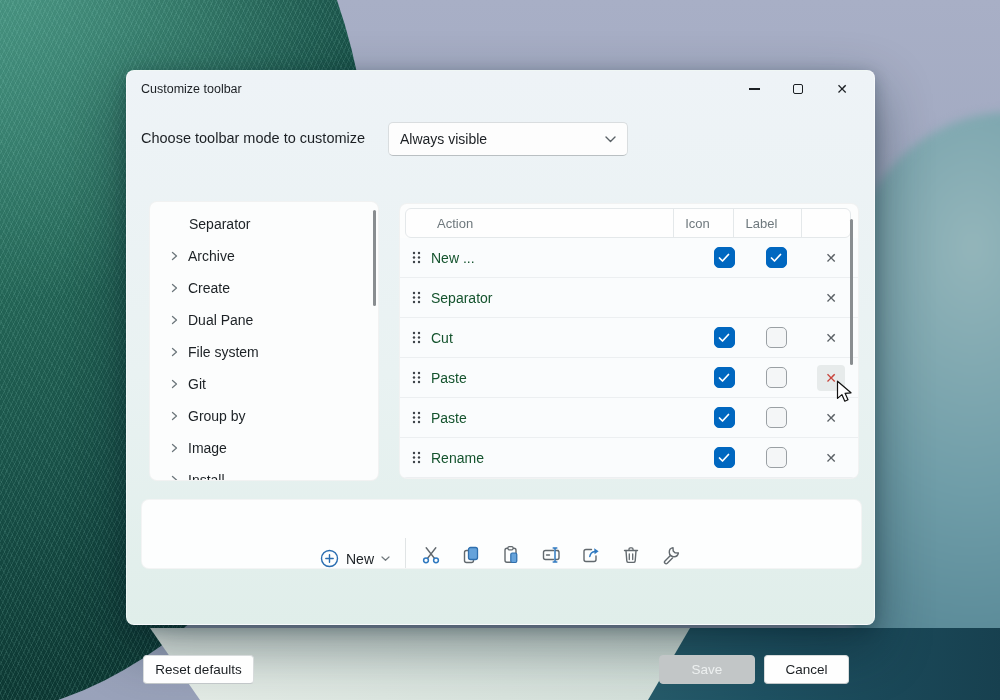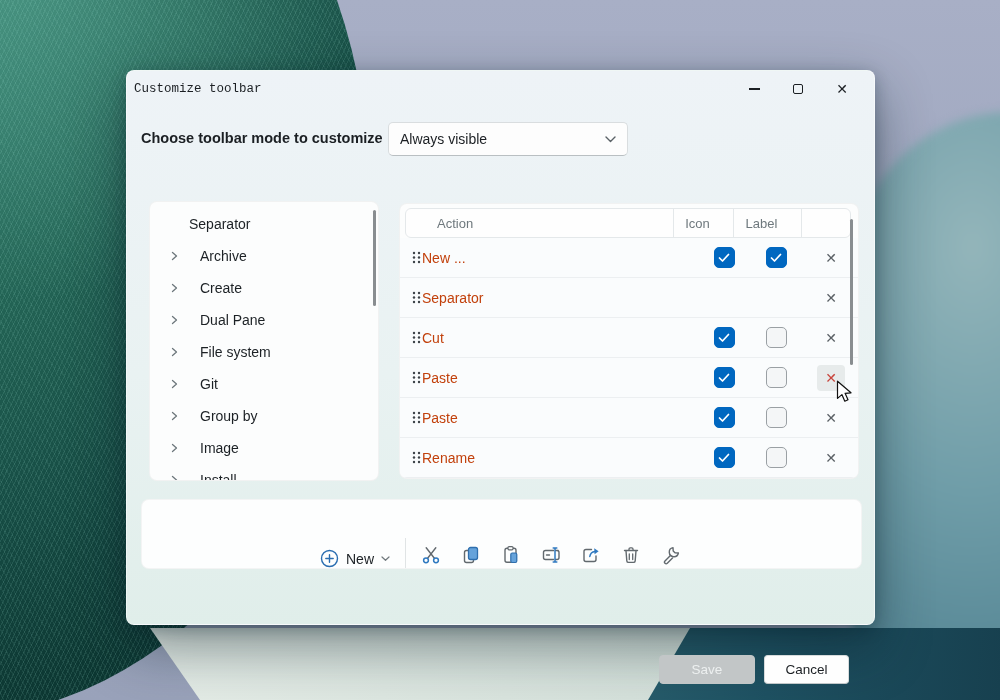--- a/index.html
+++ b/index.html
@@ -25,64 +25,64 @@
     clip-path:polygon(690px 628px, 1000px 628px, 1000px 700px, 648px 700px);
     background:linear-gradient(95deg,#7aa4a4 0%,#4a828a 28%,#2e6673 55%,#1e5162 78%,#17404f 100%); }
 
   
   .dialog { position:absolute; left:126px; top:70px; width:749px; height:555px; border-radius:8px;
     background:linear-gradient(180deg,#eef3f7 0%,#e9f2f2 55%,#e0eeea 100%);
     box-shadow:0 22px 55px rgba(8,28,38,0.45), 0 4px 16px rgba(8,28,38,0.28);
     border:1px solid rgba(255,255,255,0.5); z-index:10; }
 
   .titlebar { position:absolute; left:0; top:0; right:0; height:36px; display:flex; align-items:center; }
-  .title { margin-left:7px; font-size:12.5px; color:#1b1f23;font-family:Liberation Mono, monospace; }
+  .title { margin-left:14px; font-size:12.5px; color:#1b1f23; }
   .win-controls { position:absolute; right:10px; top:0; height:36px; display:flex; align-items:center; }
   .win-btn { width:44px; height:30px; display:flex; align-items:center; justify-content:center;
     color:#1b1f23; font-size:14px; background:transparent; border:none; cursor:default; }
   .maxi-box { width:10px; height:10px; border:1.2px solid #1b1f23; border-radius:2px; }
   .min-glyph { display:block; width:11px; height:1.4px; background:#1b1f23; }
 
   .mode-row { position:absolute; left:14px; top:51px; right:14px; height:31px; display:flex; align-items:center; }
-  .mode-label { font-size:14.5px; color:#1b1f23;font-weight:bold; }
+  .mode-label { font-size:14.5px; color:#1b1f23; }
   .dropdown { position:absolute; left:247px; top:0; width:240px; height:31px; background:#fdfdfd;
     border:1px solid #d9dddf; border-bottom-color:#b9bfc2; border-radius:5px;
     display:flex; align-items:center; padding:16px 11px; }
   .dropdown .val { flex:1; font-size:14px; color:#1b1f23; }
 
   .col-heading { position:absolute; font-size:13px; color:#8e999d; }
   .h-avail { left:22px; top:178px; }
   .h-added { left:272px; top:178px; }
 
   
   .panel-avail { position:absolute; left:22px; top:130px; width:230px; height:280px; background:#fcfdfd;
     border:1px solid rgba(0,0,0,0.045); border-radius:8px; overflow:hidden; }
   .avail-list { position:absolute; left:0; top:6px; right:0; }
   .avail-item { height:32px; display:flex; align-items:center; }
   .avail-chev { width:10px; height:10px; margin-left:20px; display:flex; align-items:center; }
-  .avail-label { margin-left:20px; font-size:14px; color:#1c2125; }
+  .avail-label { margin-left:8px; font-size:14px; color:#1c2125; }
   .no-chev .avail-label { margin-left:39px; }
   .vscroll { position:absolute; width:3px; border-radius:2px; background:#898d90; }
   .vs-avail { right:2px; top:8px; height:96px; }
   .vs-table { right:5px; top:15px; height:146px; }
 
   
   .panel-table { position:absolute; left:272px; top:132px; width:460px; height:276px; background:#fcfdfd;
     border:1px solid rgba(0,0,0,0.045); border-radius:8px; overflow:hidden; }
   .thead { position:absolute; left:5px; right:7px; top:4px; height:30px; background:#fefefe;
     border:1px solid #e4e8ea; border-radius:6px; display:flex; align-items:stretch;gap:12px; }
   .th { display:flex; align-items:center; font-size:13px; color:#6e787d; }
   .th-action { flex:1; padding-left:31px; }
   .th-icon { width:48px; justify-content:center; border-left:1px solid #e4e8ea; }
   .th-label { width:56px; justify-content:center; border-left:1px solid #e4e8ea; }
   .th-x { width:49px; border-left:1px solid #e4e8ea; }
   .tbody { position:absolute; left:0; right:0; top:34px; }
   .trow { height:40px; display:flex; align-items:center; background:#fafcfd; border-bottom:1px solid #eceff1; }
   .drag { width:10px; margin-left:12px; display:flex; align-items:center; cursor:grab; }
-  .t-action { flex:1; font-size:14px; color:#c2410c; }
+  .t-action { flex:1; margin-left:9px; font-size:14px; color:#14532d; }
   .cell-cb { width:48px; display:flex; justify-content:center; }
   .cell-cb.lbl { width:56px; }
   .cb { width:21px; height:21px; border-radius:5px; display:flex; align-items:center; justify-content:center; }
   .cb.on { background:#0067c0; border:1px solid #0067c0; }
   .cb.off { background:#f4f6f7; border:1px solid #9aa0a4; }
   .cell-x { width:54px; display:flex; justify-content:center; }
   .xbtn { width:28px; height:26px; border:none; background:transparent; color:#5a6065; font-size:14px;
     display:flex; align-items:center; justify-content:center; border-radius:4px; cursor:default; }
   .xbtn.hot { background:#e7ebeb; color:#c8453c; }
 
@@ -457,20 +457,21 @@
         </svg>
     </button>
     <button class="tool-btn">
       <svg width="20" height="20" viewBox="0 0 20 20">
           <path d="M12 2.6 a4.6 4.6 0 1 0 5.4 5.4 l-3.4 -0.2 -1.8 -1.8 z" fill="none" stroke="#62696e" stroke-width="1.4" stroke-linejoin="round"></path>
           <path d="M9.2 10.8 L4 16 a1.6 1.6 0 0 0 2.3 2.3 l5.2 -5.2" fill="none" stroke="#62696e" stroke-width="1.4" stroke-linecap="round"></path>
         </svg>
     </button>
   </div>
 
+  <button class="footer-btn btn-light btn-reset">Reset defaults</button>
   <button class="footer-btn btn-save" disabled="">Save</button>
   <button class="footer-btn btn-light btn-cancel">Cancel</button>
 </div>
 
 <div class="cursor">
   <svg width="19" height="25" viewBox="0 0 19 25">
       <path d="M1.5 1.2 L1.5 18.4 L5.9 14.6 L8.8 21.2 L12 19.7 L9.1 13.3 L15 12.8 Z" fill="#ffffff" stroke="#111" stroke-width="1.2" stroke-linejoin="round"></path>
     </svg>
 </div>
 

